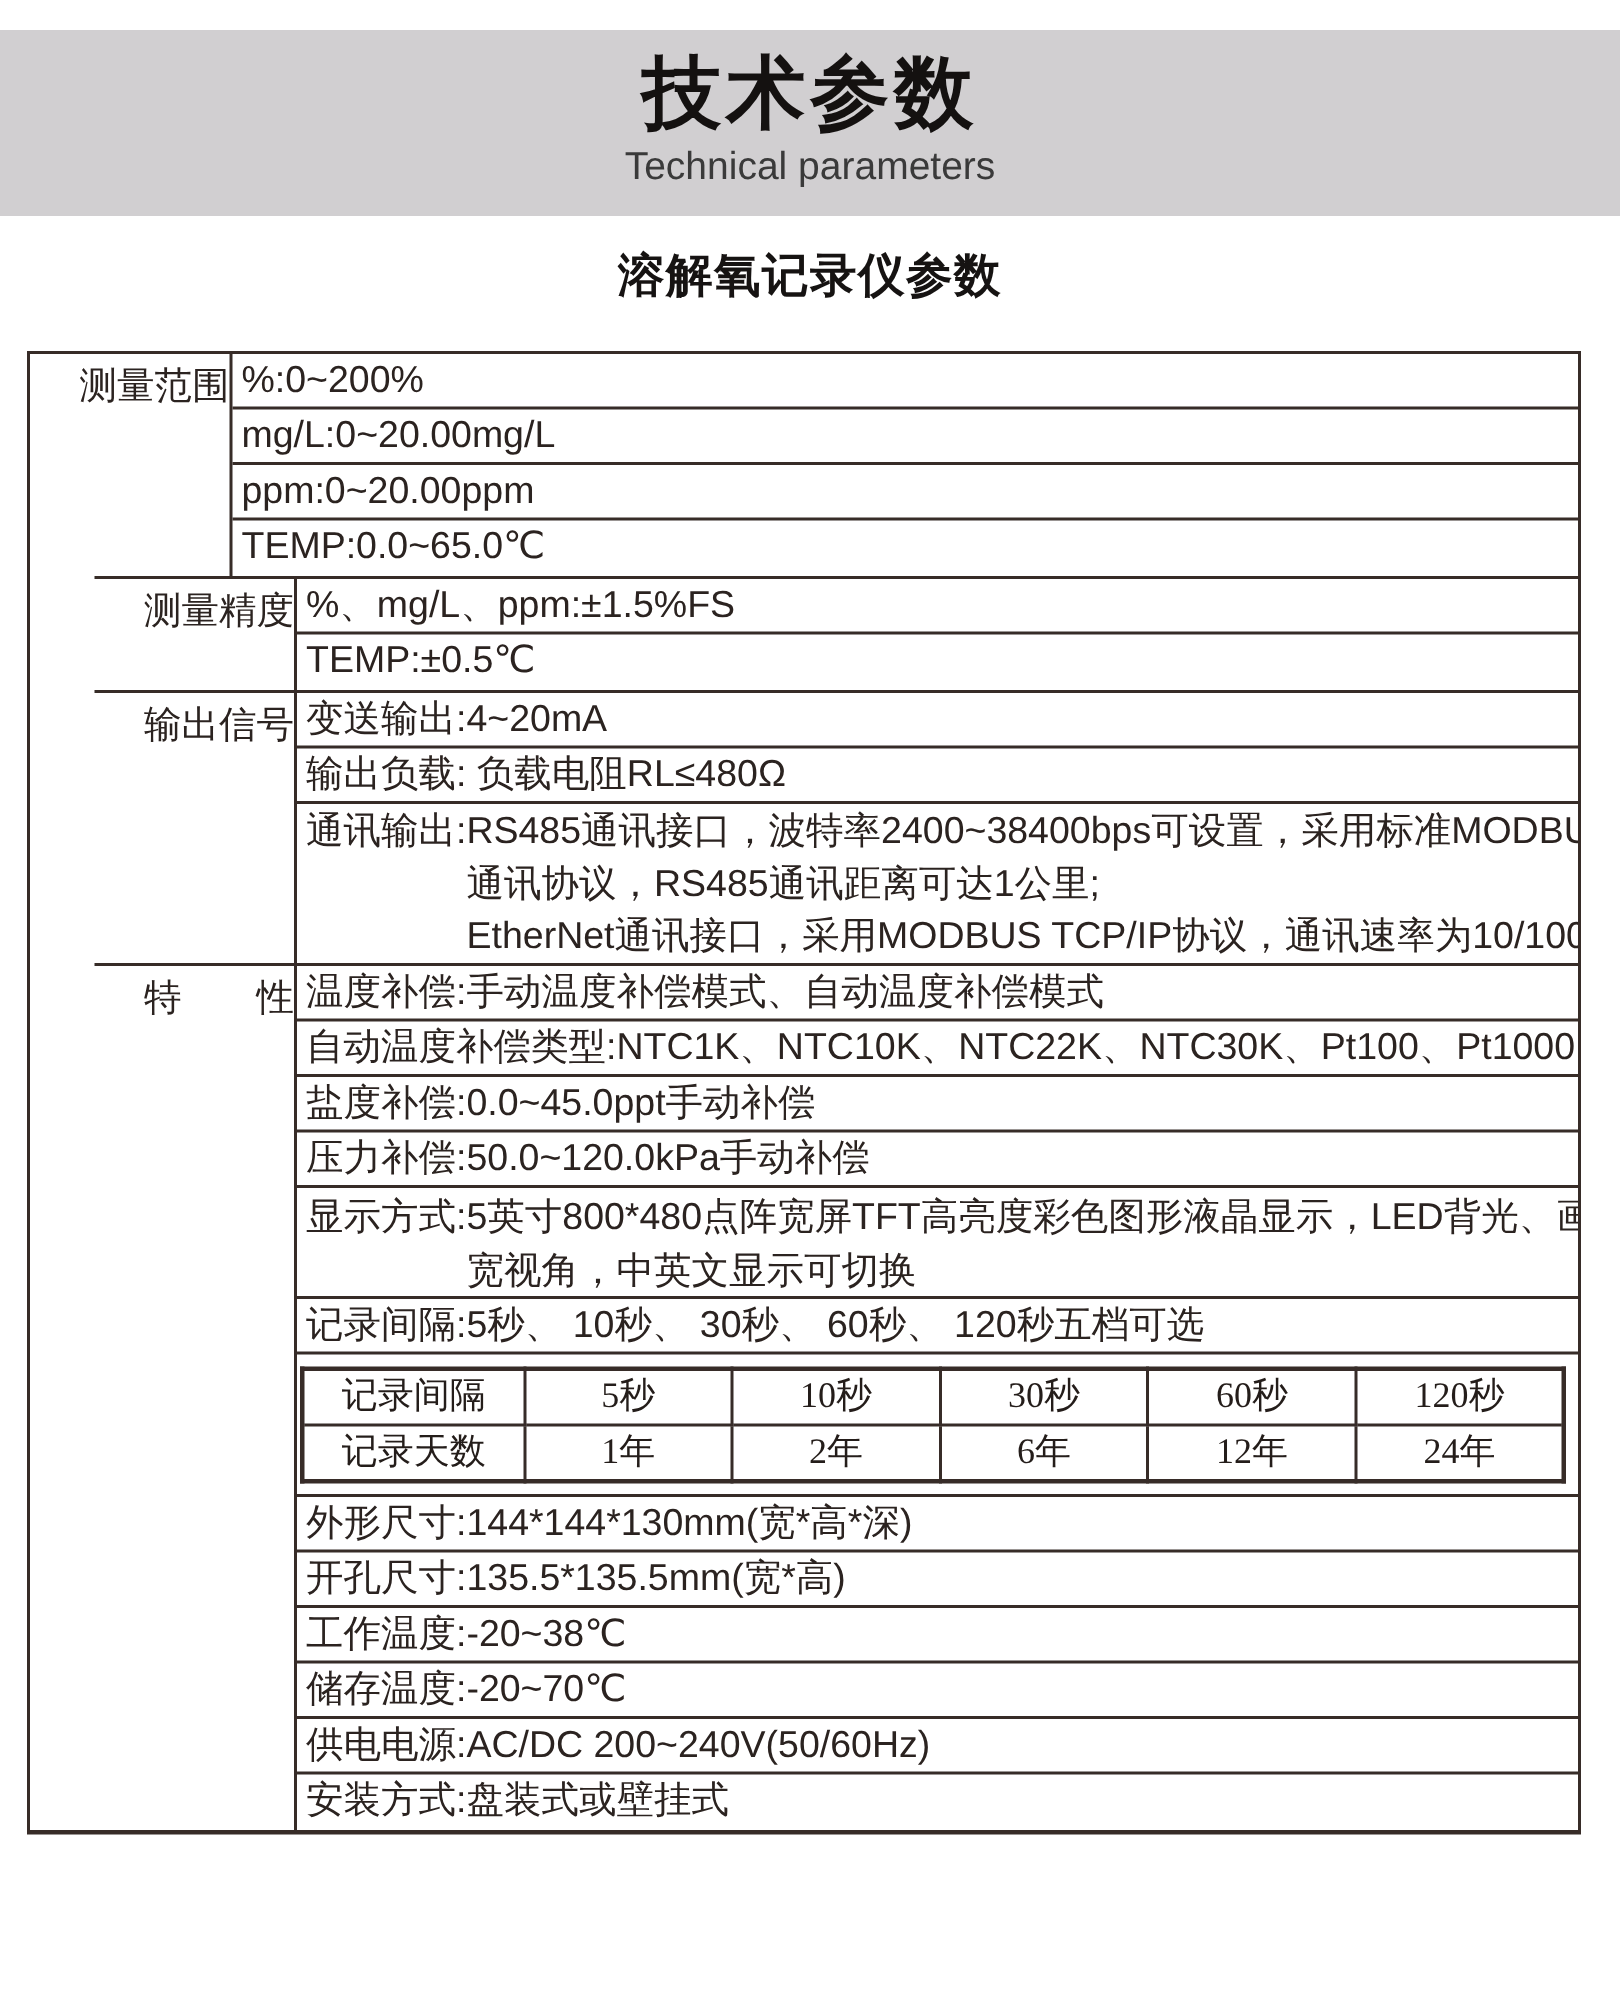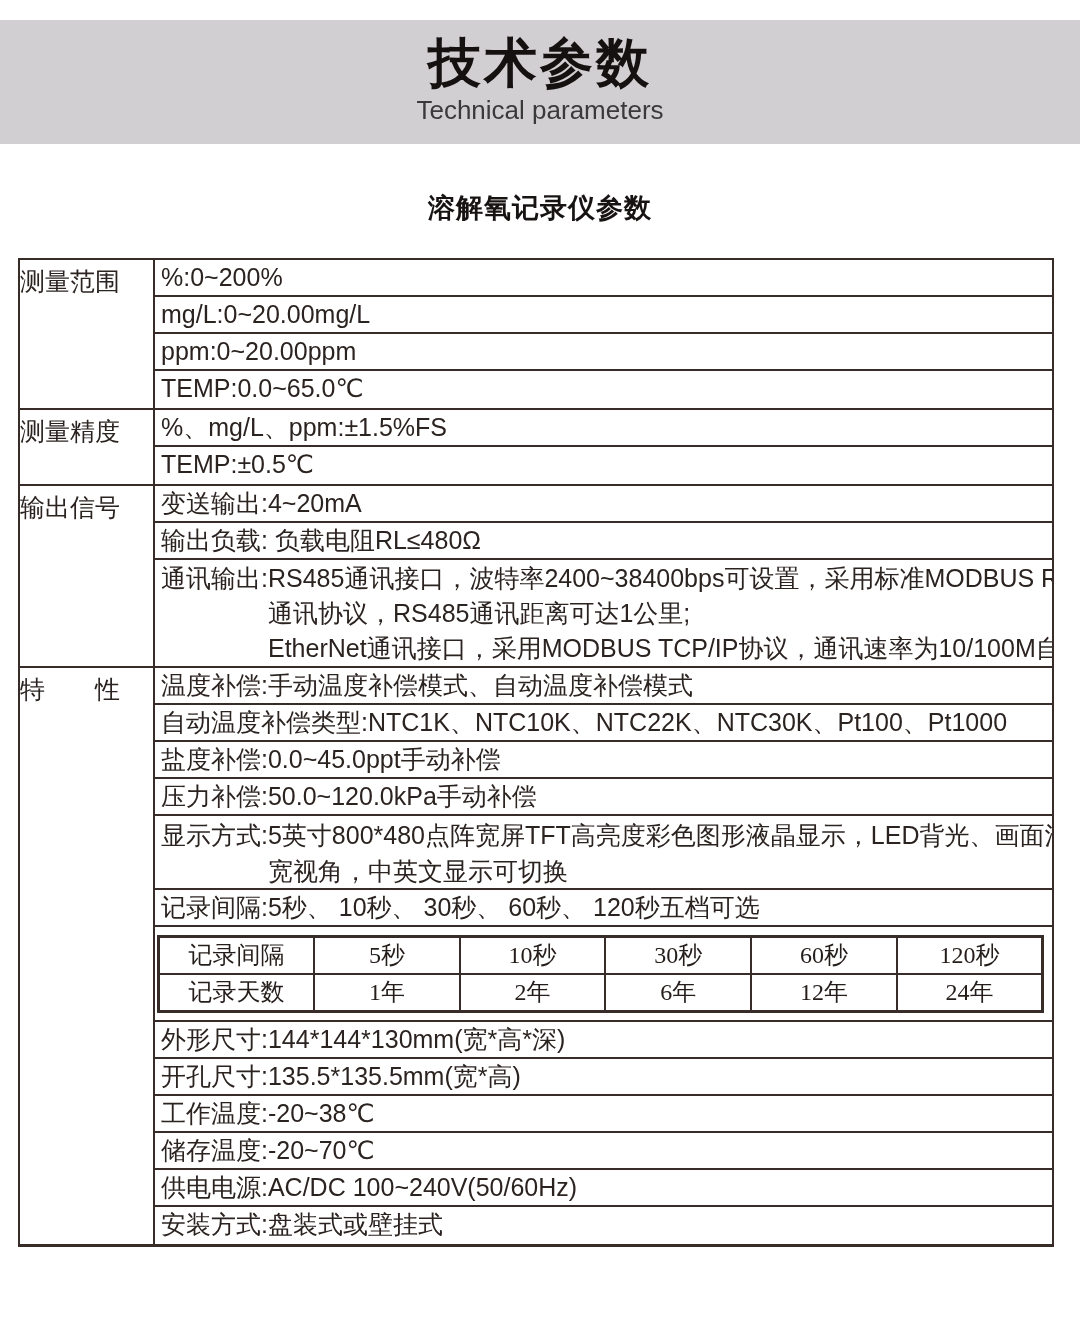--- a/index.html
+++ b/index.html
@@ -17,33 +17,33 @@
     margin-top:20px;height:124px;background:var(--band);
     text-align:center;box-sizing:border-box;padding-top:12px;
   }
   .band-title{
     font-size:53px;font-weight:800;letter-spacing:3px;color:#141110;line-height:62px;
   }
   .band-sub{
     font-size:26px;color:#3a3a3a;line-height:30px;margin-top:1px;
   }
   .doc-title{
-    text-align:center;font-size:27px;font-weight:700;letter-spacing:1px;
-    margin-top:44px;line-height:40px;color:#161312;
+    text-align:center;font-size:31px;font-weight:700;letter-spacing:1px;
+    margin-top:20px;line-height:40px;color:#161312;
   }
   .spec{
     margin:30px 0 0 18px;width:1036px;box-sizing:border-box;
     border:2px solid var(--line);border-bottom-width:3px;
   }
   .section{display:flex;}
-  .section + .section{border-top:2px solid var(--line);}
+  .section + .section{border-top:2px solid var(--line);margin-left:43px;}
   .label-cell{
     flex:0 0 135px;width:135px;box-sizing:border-box;
     border-right:2px solid var(--line);
-    text-align:left;font-size:25px;line-height:34px;padding-top:4px;
+    text-align:right;font-size:25px;line-height:34px;padding-top:4px;
     white-space:pre;
   }
   .rows{flex:1;min-width:0;}
   .row{
     box-sizing:border-box;height:37px;line-height:35px;
     border-bottom:2px solid var(--line);
     padding-left:6px;font-size:25px;overflow:hidden;white-space:nowrap;
   }
   .rows .row:last-child{border-bottom:none;}
   .row.h3{height:106px;padding-top:1px;}
@@ -146,18 +146,18 @@
               <td>12年</td>
               <td>24年</td>
             </tr>
           </tbody>
         </table>
       </div>
       <div class="row">外形尺寸:144*144*130mm(宽*高*深)</div>
       <div class="row">开孔尺寸:135.5*135.5mm(宽*高)</div>
       <div class="row">工作温度:-20~38℃</div>
       <div class="row">储存温度:-20~70℃</div>
-      <div class="row">供电电源:AC/DC 100~240V(50/60Hz)</div>
+      <div class="row">供电电源:AC/DC 200~240V(50/60Hz)</div>
       <div class="row">安装方式:盘装式或壁挂式</div>
     </div>
   </div>
 
 </div>
 
 </body></html>

